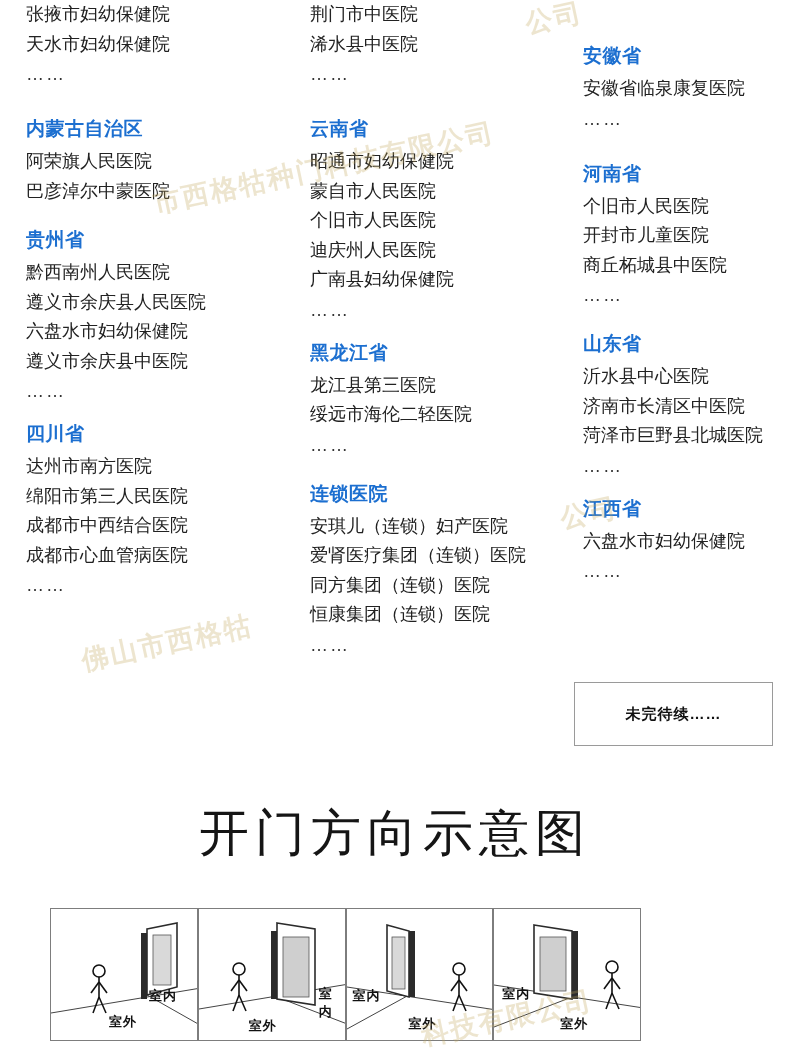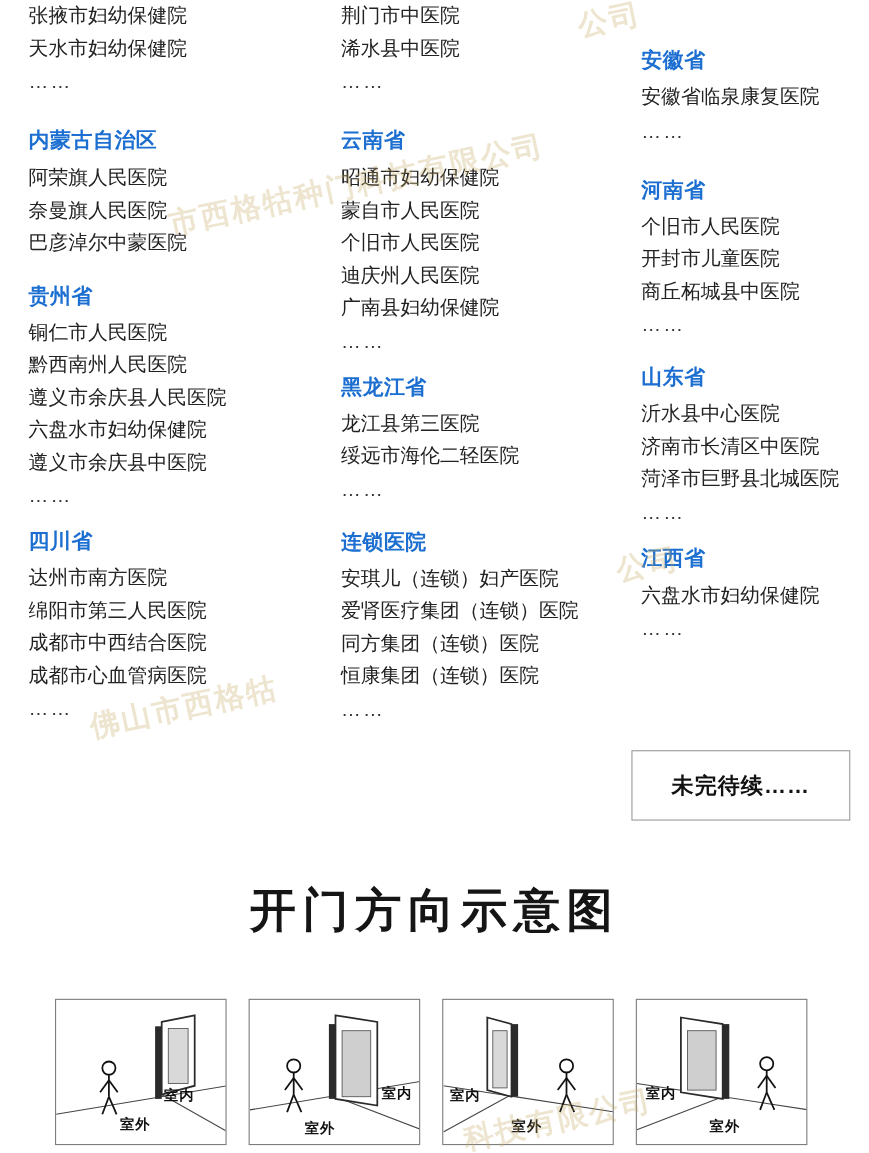--- a/index.html
+++ b/index.html
@@ -91,46 +91,46 @@
     height: 64px;
     border: 1px solid #9a9a9a;
     box-sizing: border-box;
     display: flex;
     align-items: center;
     justify-content: center;
     z-index: 3;
     background: transparent;
   }
   .continued-text {
-    font-size: 20px;
+    font-size: 15px;
     font-weight: bold;
     color: #111111;
     letter-spacing: 1px;
   }
 
   
   .section-heading {
     position: absolute;
     left: 0;
     top: 800px;
     width: 790px;
     text-align: center;
-    font-size: 42px;
-    font-weight: bold;
+    font-size: 50px;
+    font-weight: normal;
     letter-spacing: 6px;
     color: #151515;
     z-index: 3;
   }
 
   
   .diagrams {
     position: absolute;
     left: 50px;
     top: 908px;
-    width: 684px;
+    width: 591px;
     height: 135px;
     display: flex;
     justify-content: space-between;
     z-index: 3;
   }
   .diagram {
     width: 156px;
     height: 133px;
     border: 1px solid #7d7d7d;
     box-sizing: border-box;
@@ -166,29 +166,27 @@
       <div class="item">张掖市妇幼保健院</div>
       <div class="item">天水市妇幼保健院</div>
       <div class="ellip">……</div>
     </div>
 
     <div class="sp-18"></div>
 
     <div class="group">
       <div class="prov-title">内蒙古自治区</div>
       <div class="item">阿荣旗人民医院</div>
-      <div class="item">奈曼旗人民医院</div>
       <div class="item">巴彦淖尔中蒙医院</div>
     </div>
 
     <div class="sp-12"></div>
 
     <div class="group">
       <div class="prov-title">贵州省</div>
-      <div class="item">铜仁市人民医院</div>
       <div class="item">黔西南州人民医院</div>
       <div class="item">遵义市余庆县人民医院</div>
       <div class="item">六盘水市妇幼保健院</div>
       <div class="item">遵义市余庆县中医院</div>
       <div class="ellip">……</div>
     </div>
 
     <div class="sp-6"></div>
 
     <div class="group">

